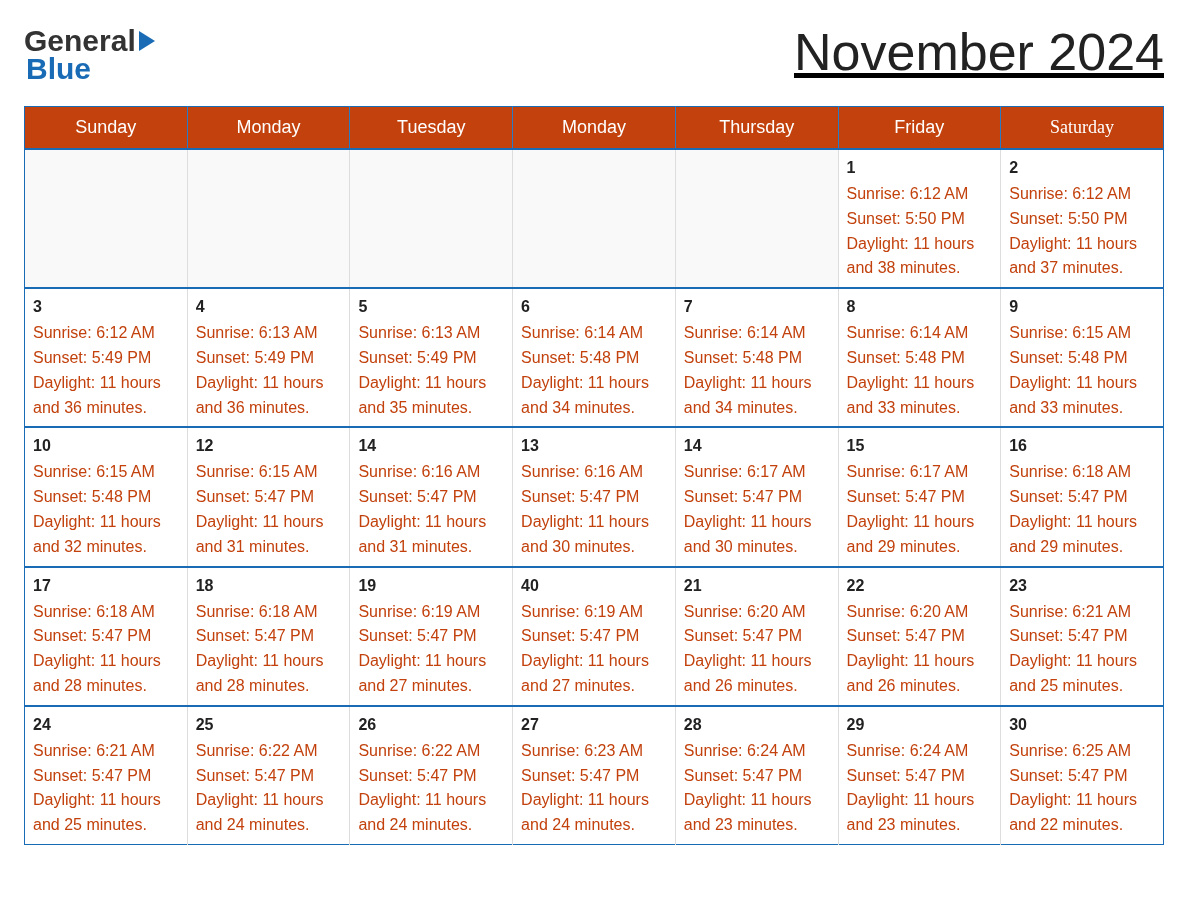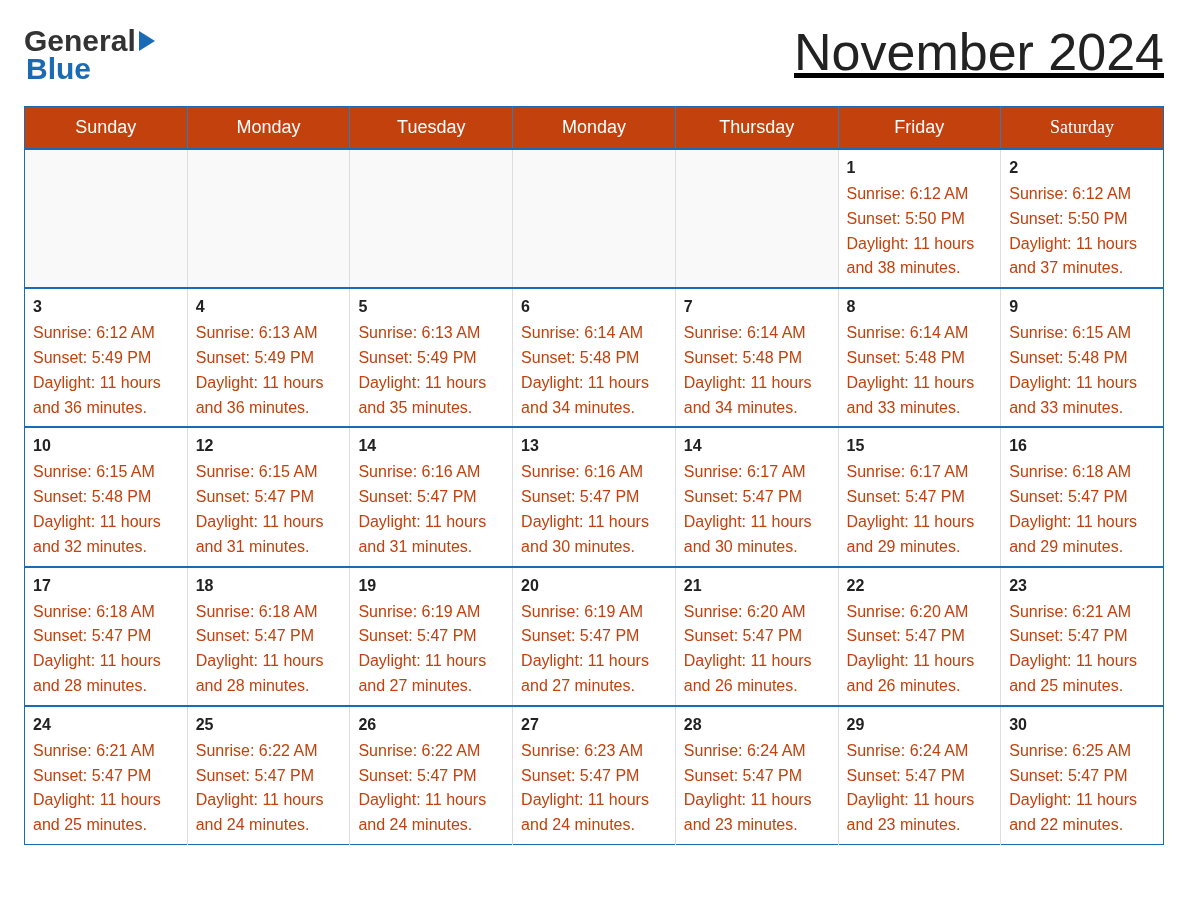--- a/index.html
+++ b/index.html
@@ -279,21 +279,21 @@
 and 28 minutes.</div>
         </td>
         <td>
           <span class="day-number">19</span>
           <div class="day-info" style="white-space: pre-line;">Sunrise: 6:19 AM
 Sunset: 5:47 PM
 Daylight: 11 hours
 and 27 minutes.</div>
         </td>
         <td>
-          <span class="day-number">20</span>
+          <span class="day-number">40</span>
           <div class="day-info" style="white-space: pre-line;">Sunrise: 6:19 AM
 Sunset: 5:47 PM
 Daylight: 11 hours
 and 27 minutes.</div>
         </td>
         <td>
           <span class="day-number">21</span>
           <div class="day-info" style="white-space: pre-line;">Sunrise: 6:20 AM
 Sunset: 5:47 PM
 Daylight: 11 hours

